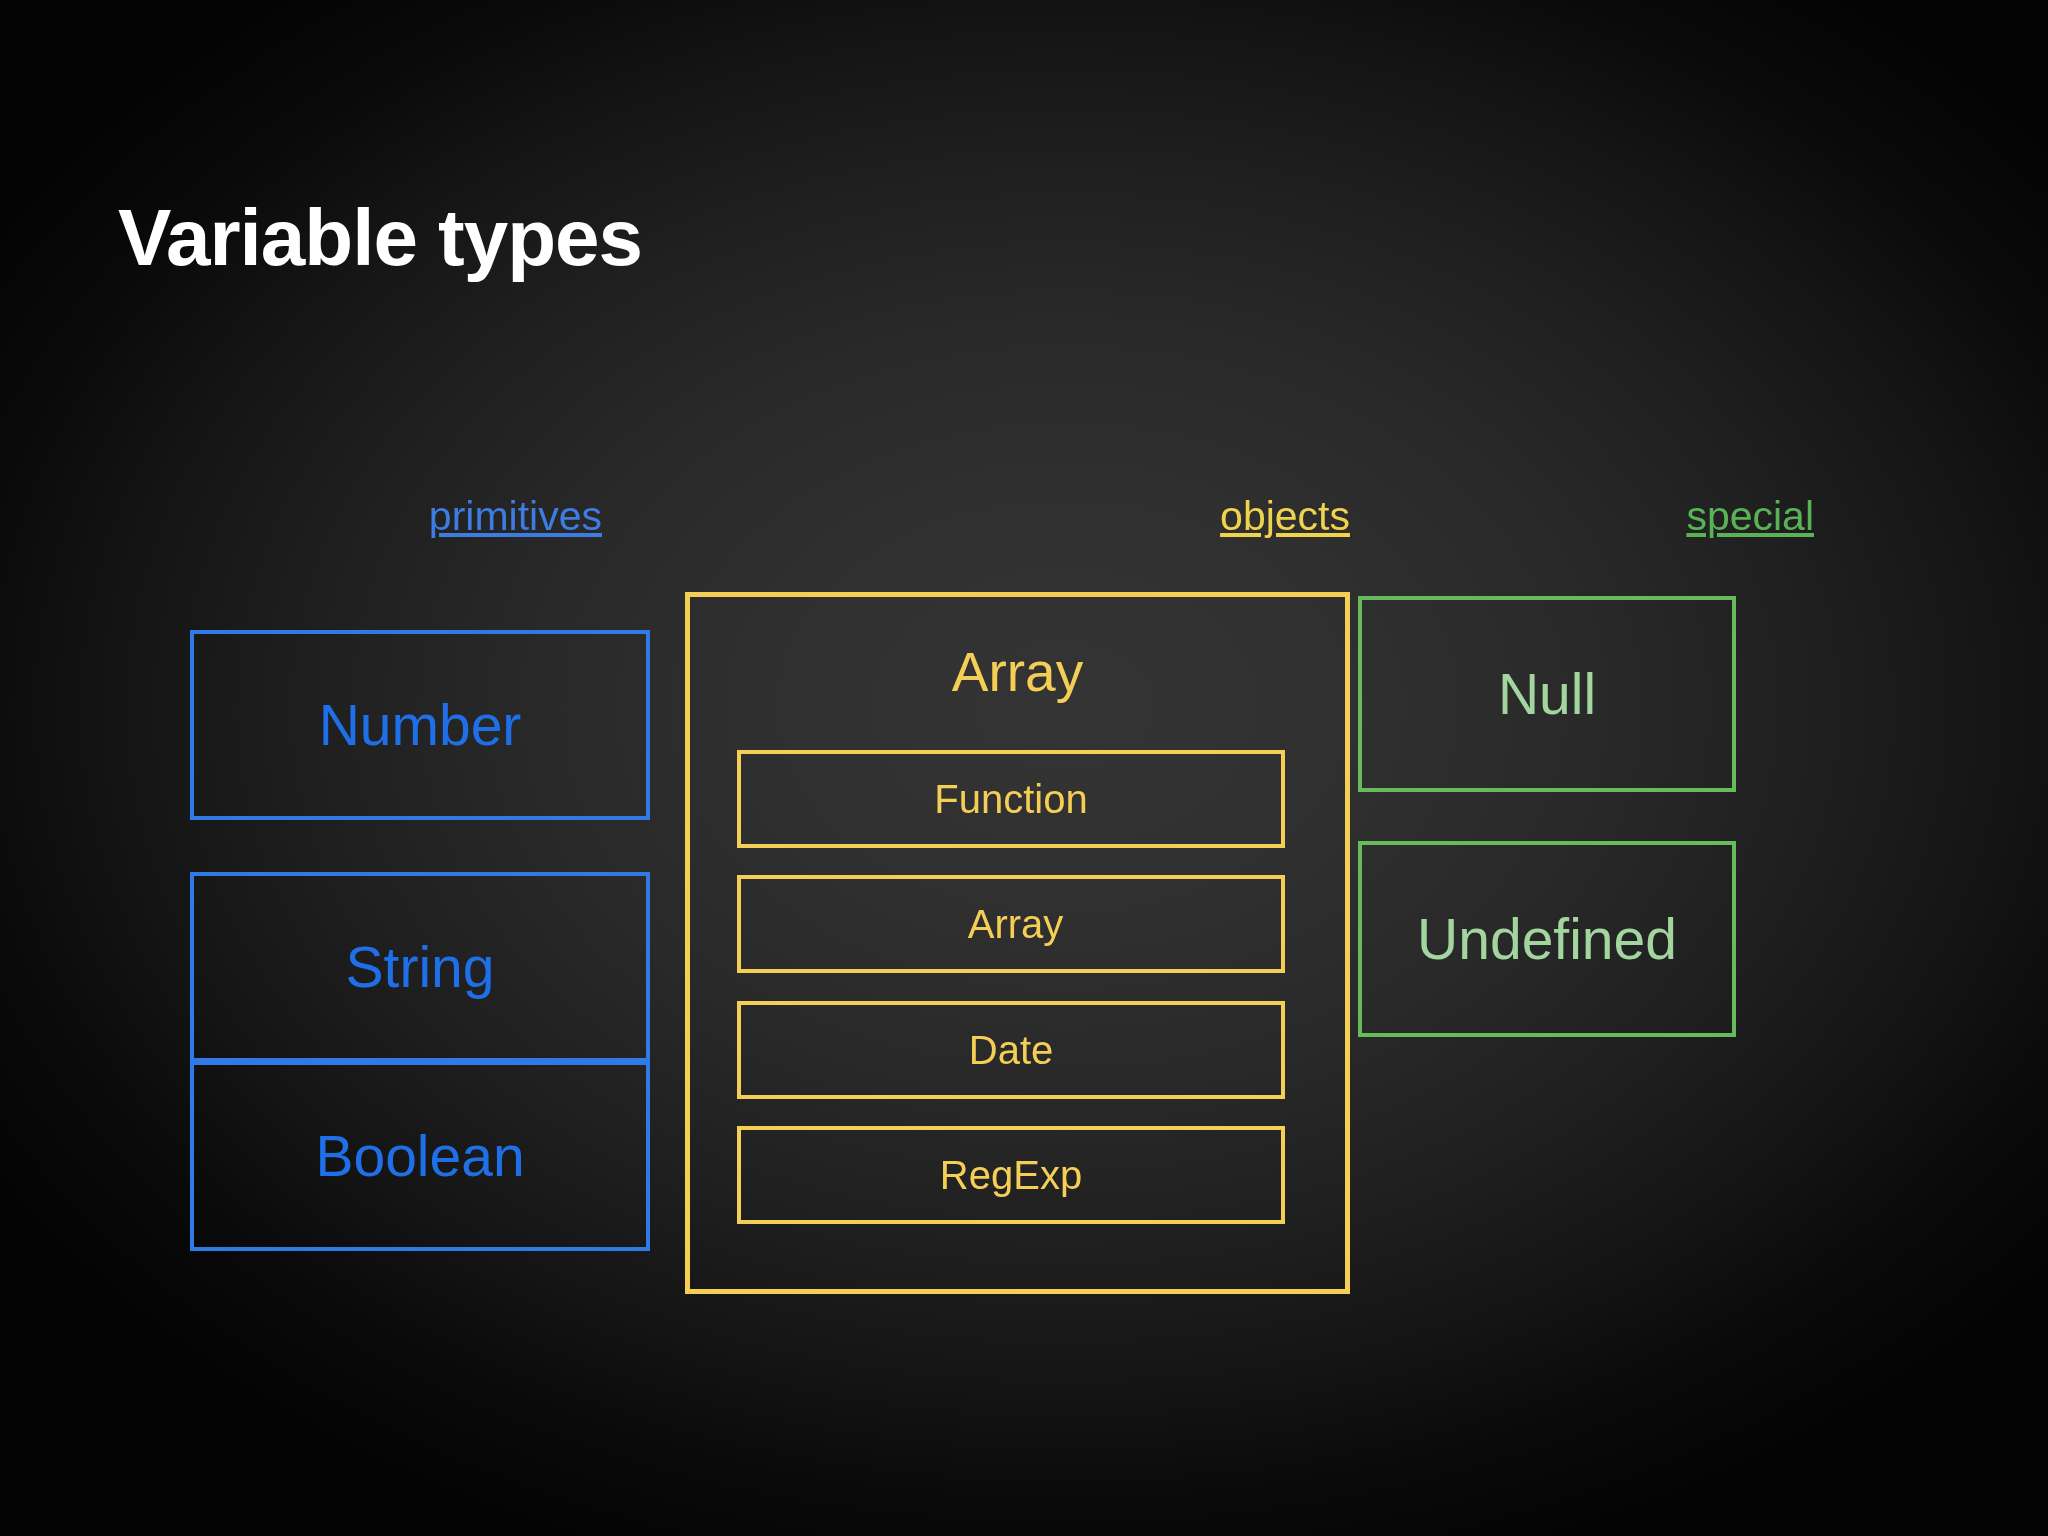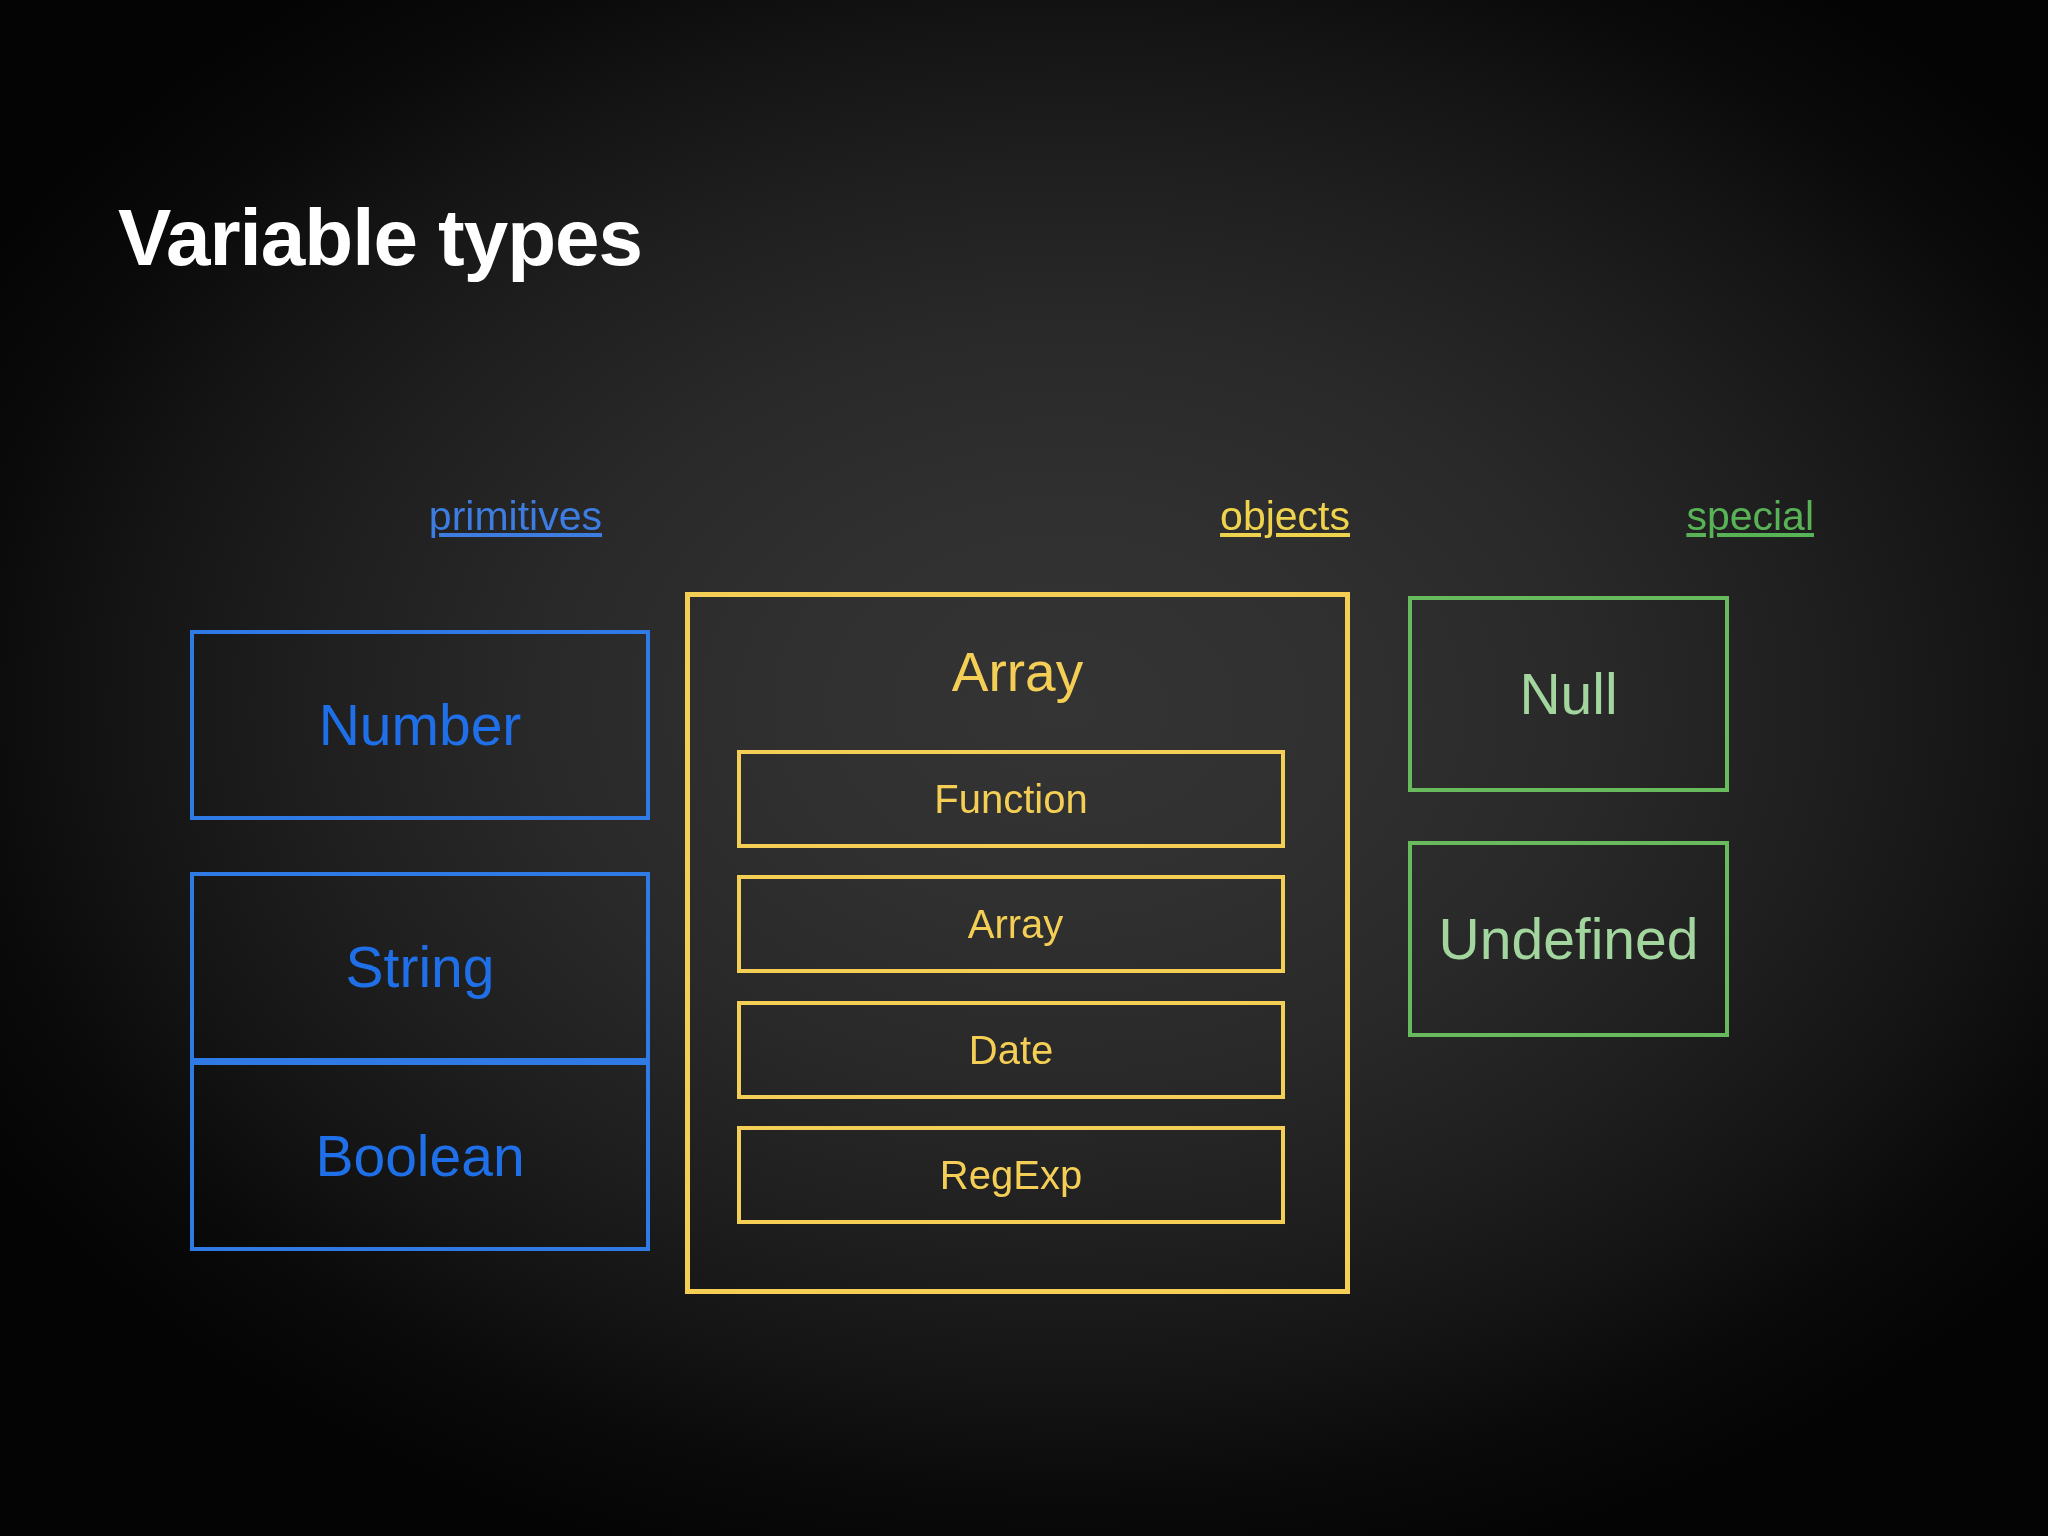--- a/index.html
+++ b/index.html
@@ -136,22 +136,22 @@
     line-height: 1;
     white-space: nowrap;
   }
   #box-function { top: 153px; }
   #box-array    { top: 278px; padding-left: 9px; }
   #box-date     { top: 404px; }
   #box-regexp   { top: 529px; }
 
   
   .spec-box {
-    left: 1408px;
-    width: 321px;
+    left: 1358px;
+    width: 378px;
     height: 196px;
     border: 4px solid #67bb5c;
     color: #a3d59e;
     font-size: 57px;
   }
   #box-null      { top: 596px; }
   #box-undefined { top: 841px; }
 </style>
 </head>
 <body>

